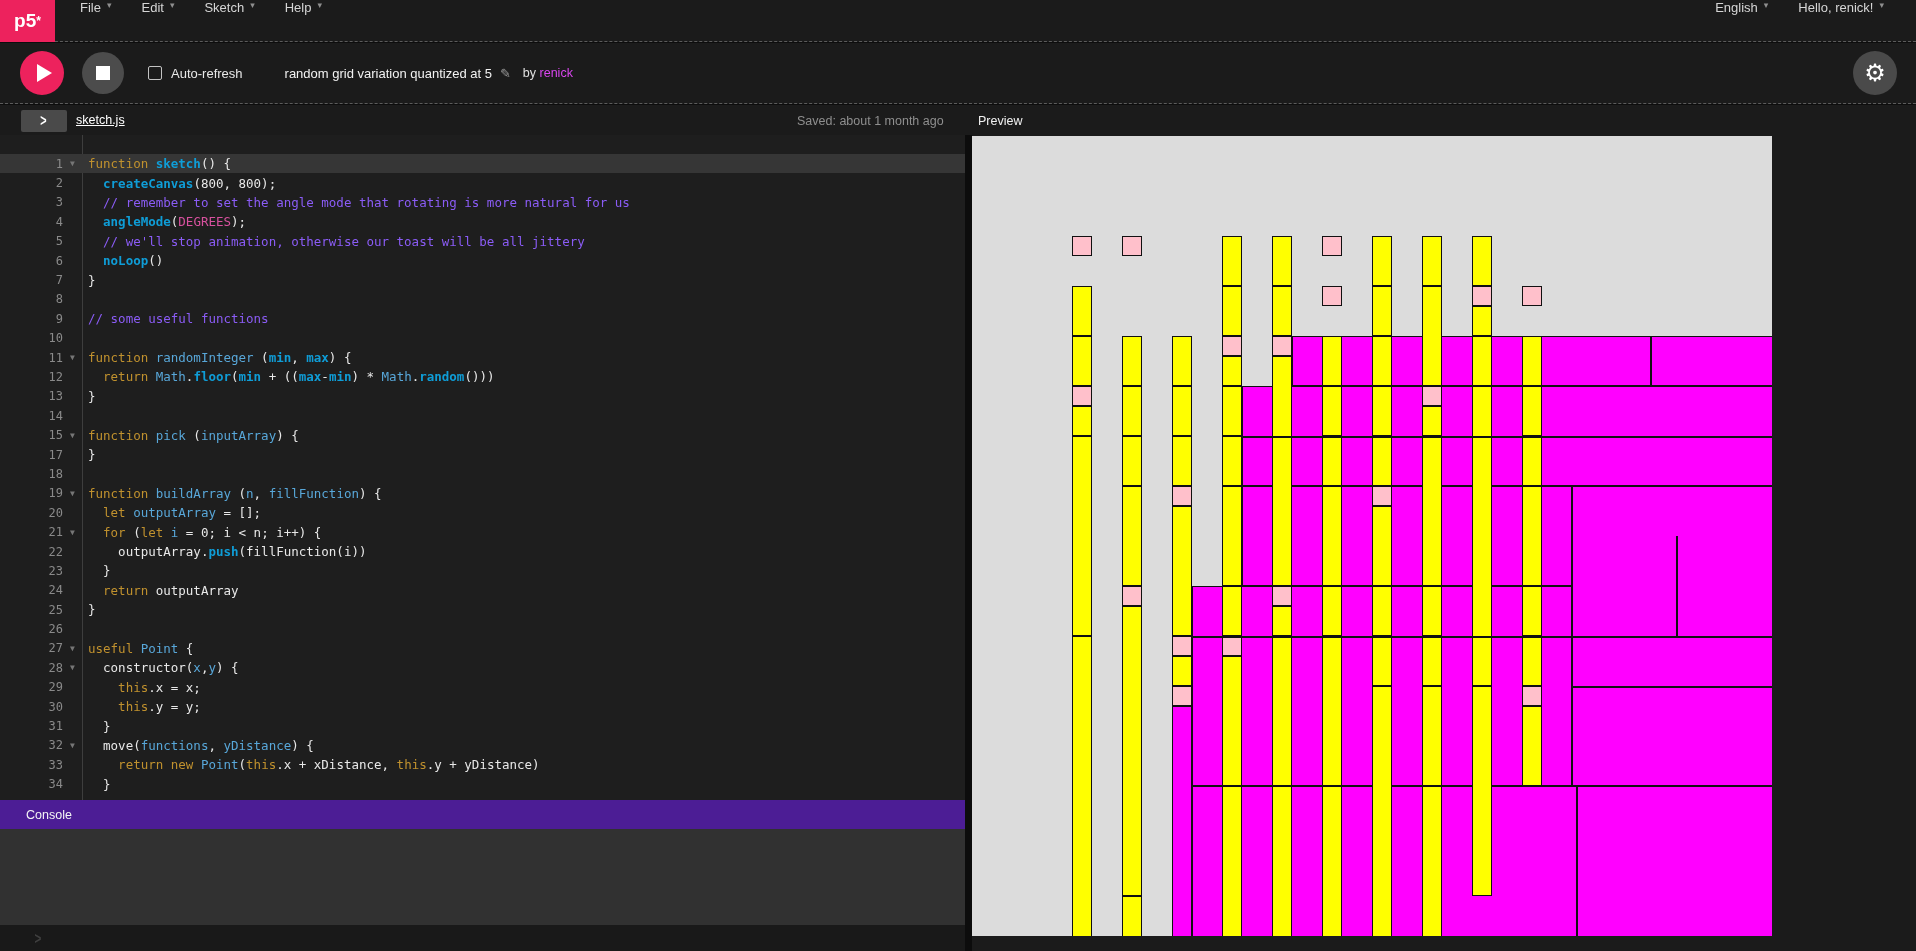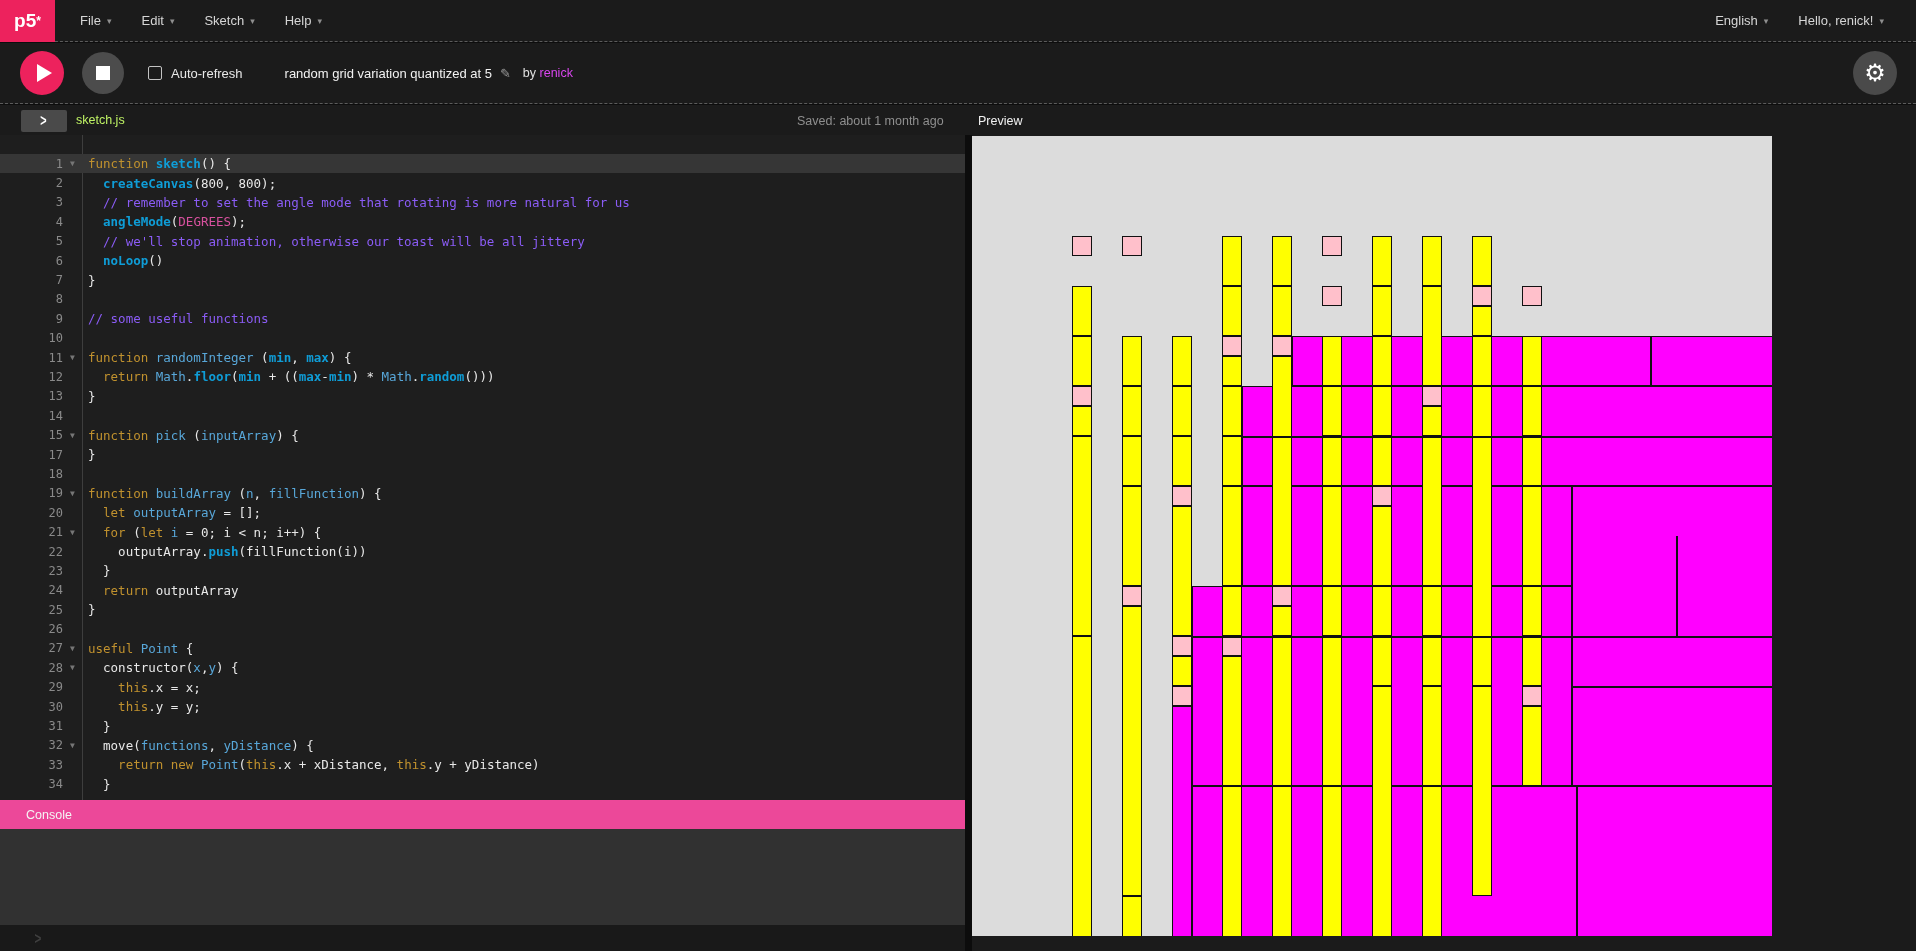--- a/index.html
+++ b/index.html
@@ -6,21 +6,21 @@
   html,body { width:1916px; height:951px; background:#0d0d0d; overflow:hidden;
               font-family:"Liberation Sans", sans-serif; }
 
   
   .navbar { position:absolute; left:0; top:0; width:1916px; height:42px; background:#1b1b1b;
             border-bottom:1px dashed #5c5c5c; display:flex; align-items:center; }
   .logo { width:55px; height:42px; background:#ed225d; color:#fff; display:flex;
           align-items:center; justify-content:center; font-weight:bold; font-size:19px; }
   .logo sup { font-size:12px; line-height:0; }
   .nav-menus { display:flex; align-items:center; padding-left:10px; }
-  .menu-item { color:#d6d6d6; font-size:13px; padding:0 15px; display:flex; align-items:center;
+  .menu-item { color:#d6d6d6; font-size:13px; padding:0 15px; display:flex; align-items:flex-start;
                gap:6px; cursor:pointer; height:42px; }
   .caret { color:#8f8f8f; font-size:9px; }
   .nav-right { margin-left:auto; display:flex; align-items:center; gap:14px; padding-right:24px; }
   .nav-right .menu-item { padding:0 8px; }
 
   
   .toolbar { position:absolute; left:0; top:43px; width:1916px; height:61px; background:#1b1b1b;
              border-bottom:1px dashed #5c5c5c; display:flex; align-items:center; padding-left:20px; }
   .play-btn { width:44px; height:44px; border-radius:50%; background:#ed225d; display:flex;
               align-items:center; justify-content:center; cursor:pointer; flex:none; }
@@ -40,21 +40,21 @@
               align-items:center; justify-content:center; margin-left:auto; margin-right:19px;
               cursor:pointer; }
   .gear-glyph { color:#fff; font-size:24px; line-height:1; }
 
   
   .tabbar { position:absolute; left:0; top:105px; width:1916px; height:30px; background:#1b1b1b; }
   .expand-btn { position:absolute; left:21px; top:5px; width:46px; height:22px; background:#4a4a4a;
                 border-radius:2px; color:#fff; display:flex; align-items:center; justify-content:center;
                 font-size:12px; font-weight:bold; cursor:pointer; transform-origin:center; }
   .expand-btn span { display:inline-block; transform:scale(0.9,1.3); }
-  .tab-label { position:absolute; left:76px; top:8px; color:#bef264; font-size:12.5px; cursor:pointer; }
+  .tab-label { position:absolute; left:76px; top:8px; color:#ffffff; font-size:12.5px; cursor:pointer;text-decoration:underline; }
   .saved { position:absolute; left:797px; top:9px; color:#8f8f8f; font-size:12.5px; }
   .preview-label { position:absolute; left:978px; top:9px; color:#f0f0f0; font-size:12.5px; }
 
   
   .editor { position:absolute; left:0; top:135px; width:965px; height:665px; background:#1e1e1e;
             overflow:hidden; }
   .gutter-sep { position:absolute; left:82px; top:0; bottom:0; width:1px; background:#3e3e3e; }
   .code-rows { position:absolute; left:0; top:19px; right:0; }
   .code-row { height:19.4px; display:flex; align-items:center;
               font-family:"DejaVu Sans Mono","Liberation Mono",monospace; font-size:12.5px; }
@@ -63,21 +63,21 @@
   .fold { width:19px; text-align:center; color:#767676; font-size:8px; flex:none; cursor:pointer; }
   .code-text { white-space:pre; padding-left:6px; color:#e8e8e8; }
   .tok-k { color:#c0912e; }
   .tok-f { color:#0f9dd7; font-weight:bold; }
   .tok-v { color:#58a7d9; }
   .tok-c { color:#8b5cf6; }
   .tok-p { color:#d9519f; }
   .tok-t { color:#e8e8e8; }
 
   
-  .console-header { position:absolute; left:0; top:800px; width:1064px; height:29px; background:#ec4899;
+  .console-header { position:absolute; left:0; top:800px; width:1064px; height:29px; background:#4c1d95;
                     display:flex; align-items:center; }
   .console-title { color:#f5f5f5; font-size:12.5px; margin-left:26px; }
   .console-clear { color:#f0f0f0; font-size:12.5px; margin-left:auto; cursor:pointer; }
   .console-chev { color:#f0f0f0; font-size:15px; font-weight:bold; margin:0 12px 0 14px; cursor:pointer;
                   transform:scaleX(1.4); display:inline-block; }
   .console-body { position:absolute; left:0; top:829px; width:965px; height:96px; background:#313131; }
   .console-input { position:absolute; left:0; top:925px; width:965px; height:26px; background:#191919;
                    display:flex; align-items:center; cursor:text; }
   .console-prompt { color:#3f3f3f; font-size:13px; font-weight:bold; margin-left:34px;
                     transform:scale(0.9,1.3); }

